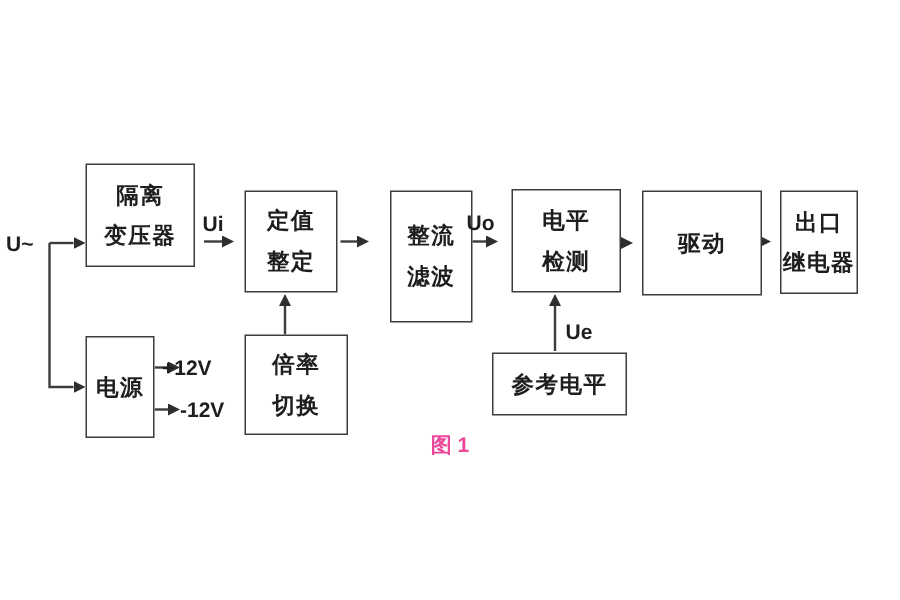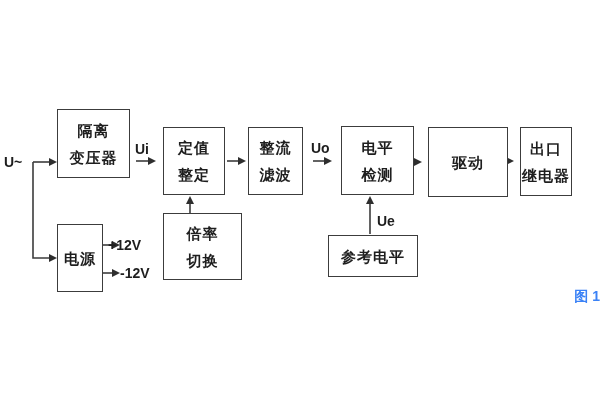--- a/index.html
+++ b/index.html
@@ -39,24 +39,24 @@
     font-weight: 600;
     line-height: 14px;
     color: #1e1e1e;
     white-space: nowrap;
   }
   .caption {
     position: absolute;
     left: 0;
     width: 600px;
     top: 288px;
-    text-align: right;
+    text-align: center;
     font-size: 14px;
     font-weight: 600;
-    color: #3b82f6;
+    color: #ec4899;
   }
 </style>
 </head>
 <body>
 
 <div class="canvas">
 
   <svg class="wires" width="600" height="400" viewBox="0 0 600 400" fill="none" stroke="#3c3c3c" stroke-width="1.6">
     <defs>
       <marker id="ah" markerUnits="userSpaceOnUse" markerWidth="9" markerHeight="9" refX="0" refY="4" orient="auto">
@@ -79,21 +79,21 @@
   <div class="node" style="left:57px; top:109px; width:73px; height:69px">
     <span>隔离</span>
     <span>变压器</span>
   </div>
 
   <div class="node" style="left:163px; top:127px; width:62px; height:68px">
     <span>定值</span>
     <span>整定</span>
   </div>
 
-  <div class="node" style="left:248px; top:127px; width:55px; height:68px">
+  <div class="node" style="left:260px; top:127px; width:55px; height:88px">
     <span>整流</span>
     <span>滤波</span>
   </div>
 
   <div class="node" style="left:341px; top:126px; width:73px; height:69px">
     <span>电平</span>
     <span>检测</span>
   </div>
 
   <div class="node" style="left:428px; top:127px; width:80px; height:70px">
@@ -102,21 +102,21 @@
 
   <div class="node" style="left:520px; top:127px; width:52px; height:69px">
     <span>出口</span>
     <span>继电器</span>
   </div>
 
   <div class="node" style="left:57px; top:224px; width:46px; height:68px">
     <span>电源</span>
   </div>
 
-  <div class="node" style="left:163px; top:213px; width:79px; height:67px">
+  <div class="node" style="left:163px; top:223px; width:69px; height:67px">
     <span>倍率</span>
     <span>切换</span>
   </div>
 
   <div class="node" style="left:328px; top:235px; width:90px; height:42px">
     <span>参考电平</span>
   </div>
 
   <span class="siglabel" style="left:4px; top:155px">U~</span>
   <span class="siglabel" style="left:135px; top:142px">Ui</span>

